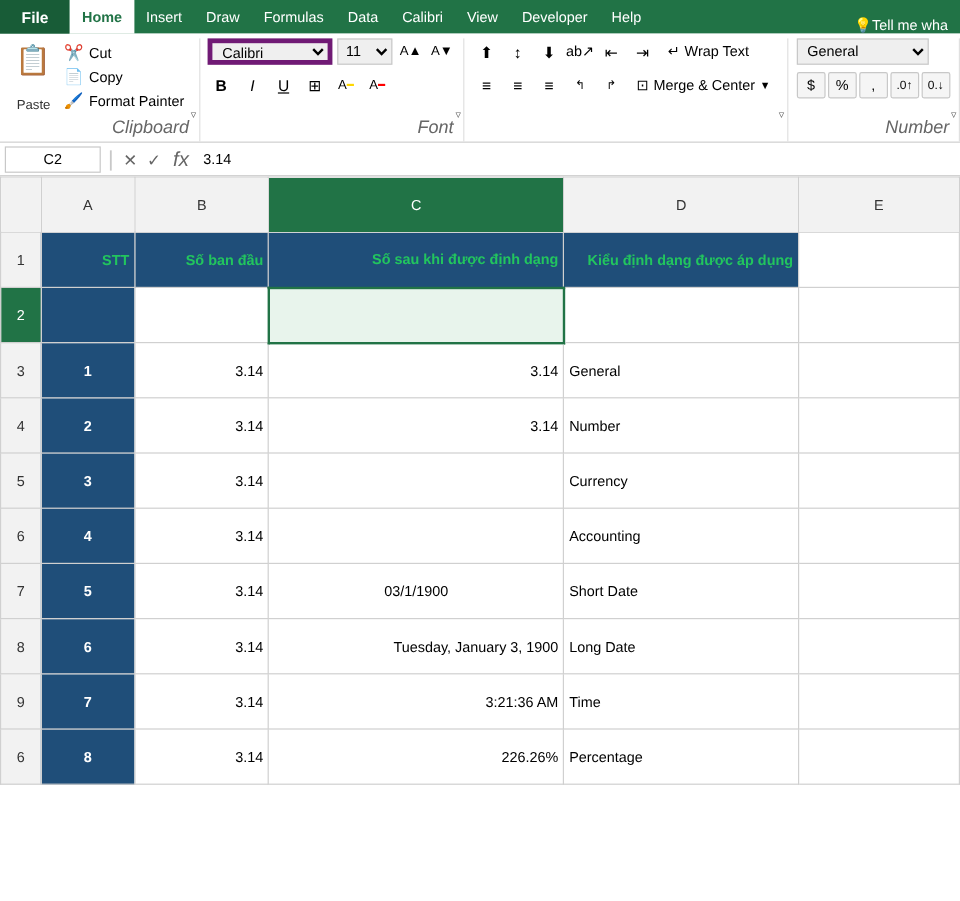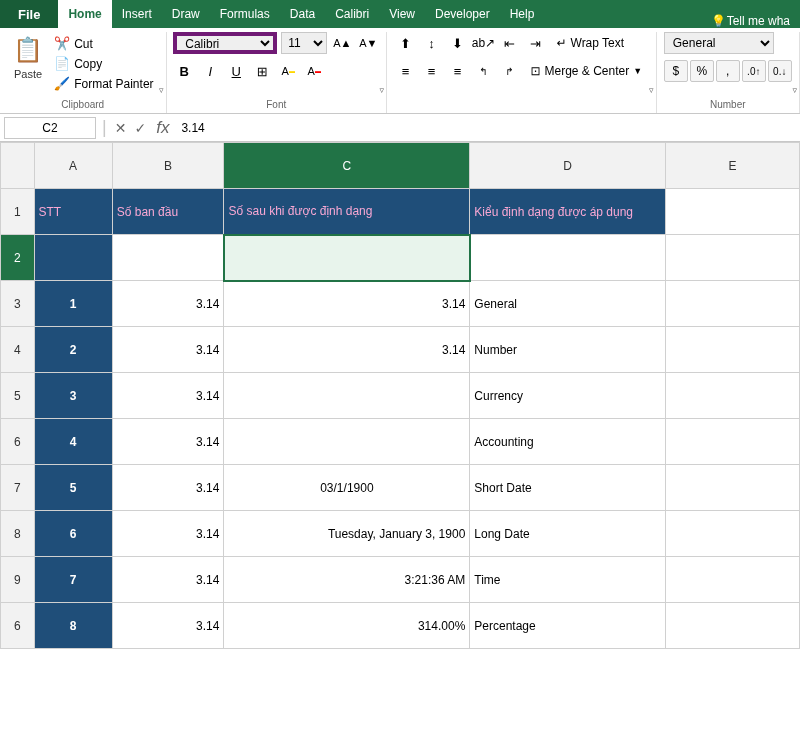--- a/index.html
+++ b/index.html
@@ -63,26 +63,27 @@
       border-right: 1px solid #e0e0e0;
       position: relative;
     }
     .ribbon-group-content {
       display: flex;
       align-items: flex-start;
       flex: 1;
       gap: 2px;
     }
     .ribbon-group-label {
-      font-size: 10px;
+      font-size: 15px;
       color: #666;
-      text-align: center;
+      text-align: right;
       padding: 2px 0 3px;
       width: 100%;
       margin-top: auto;
+      font-style: italic;
     }
     .ribbon-group-expand {
       position: absolute;
       bottom: 18px;
       right: 2px;
       font-size: 9px;
       color: #666;
       cursor: pointer;
     }
 
@@ -96,21 +97,21 @@
       border-radius: 2px;
     }
     .paste-icon {
       width: 32px;
       height: 32px;
       display: flex;
       align-items: center;
       justify-content: center;
       font-size: 24px;
     }
-    .paste-label { font-size: 11px; color: #333; margin-top: 2px; text-align: center; }
+    .paste-label { font-size: 11px; color: #333; margin-top: 16px; text-align: center; }
 
     
     .small-btns { display: flex; flex-direction: column; gap: 1px; padding-top: 2px; }
     .small-btn {
       display: flex;
       align-items: center;
       gap: 4px;
       padding: 2px 4px;
       cursor: pointer;
       border-radius: 2px;
@@ -206,21 +207,21 @@
     .formula-bar {
       display: flex;
       align-items: center;
       height: 28px;
       border-bottom: 1px solid #c8c8c8;
       background: #fff;
       padding: 0 4px;
       gap: 4px;
     }
     .name-box {
-      width: 92px;
+      width: 80px;
       height: 22px;
       border: 1px solid #c8c8c8;
       font-size: 12px;
       padding: 0 4px;
       text-align: center;
     }
     .formula-bar-sep { color: #c8c8c8; font-size: 18px; padding: 0 2px; }
     .formula-fx { font-size: 17px; color: #666; padding: 0 4px; font-style: italic; }
     .formula-check, .formula-cancel {
       font-size: 14px;
@@ -283,23 +284,23 @@
     
     .col-a { width: 70px; }
     .col-b { width: 100px; }
     .col-c { width: 220px; }
     .col-d { width: 175px; }
     .col-e { width: 120px; }
 
     
     .header-cell {
       background: #1f4e79;
-      color: #f9a8d4;
-      font-weight: normal;
-      text-align: left;
+      color: #22c55e;
+      font-weight: bold;
+      text-align: right;
       vertical-align: middle;
       font-size: 13px;
     }
     
     .stt-cell {
       background: #1f4e79;
       color: #fff;
       font-weight: bold;
       text-align: center;
       font-size: 14px;
@@ -558,19 +559,19 @@
         <td class="num-right col-b">3.14</td>
         <td class="num-right col-c">3:21:36 AM</td>
         <td class="col-d">Time</td>
         <td class="col-e"></td>
       </tr>
 
       <tr>
         <td class="row-header">6</td>
         <td class="stt-cell col-a">8</td>
         <td class="num-right col-b">3.14</td>
-        <td class="num-right col-c">314.00%</td>
+        <td class="num-right col-c">226.26%</td>
         <td class="col-d">Percentage</td>
         <td class="col-e"></td>
       </tr>
     </tbody>
   </table>
 </div>
 
 </body></html>

